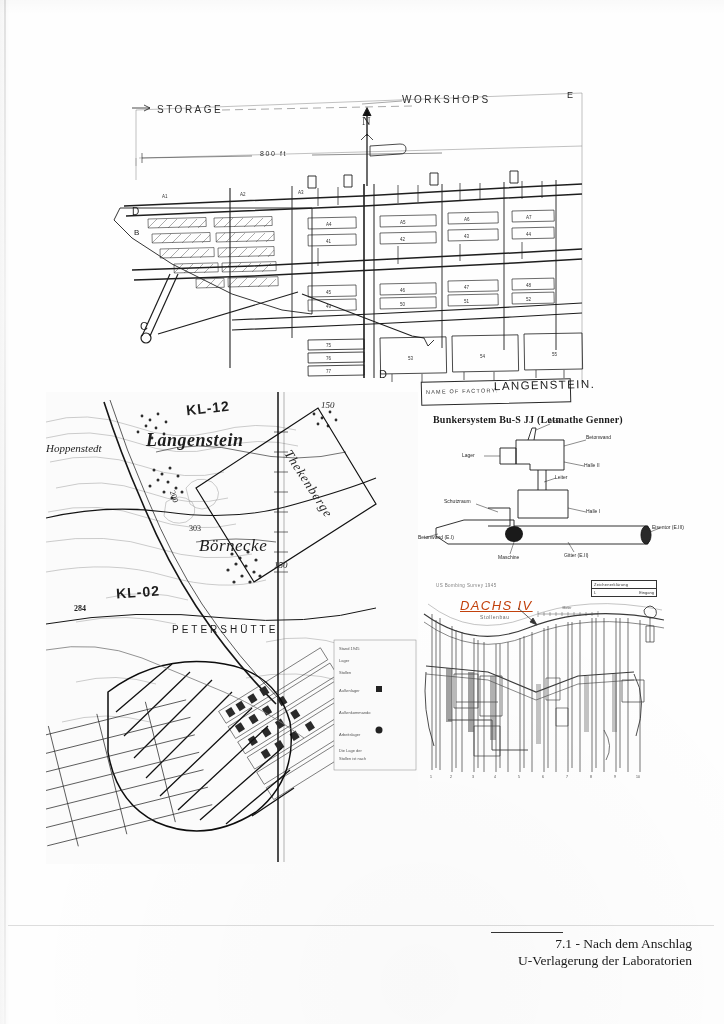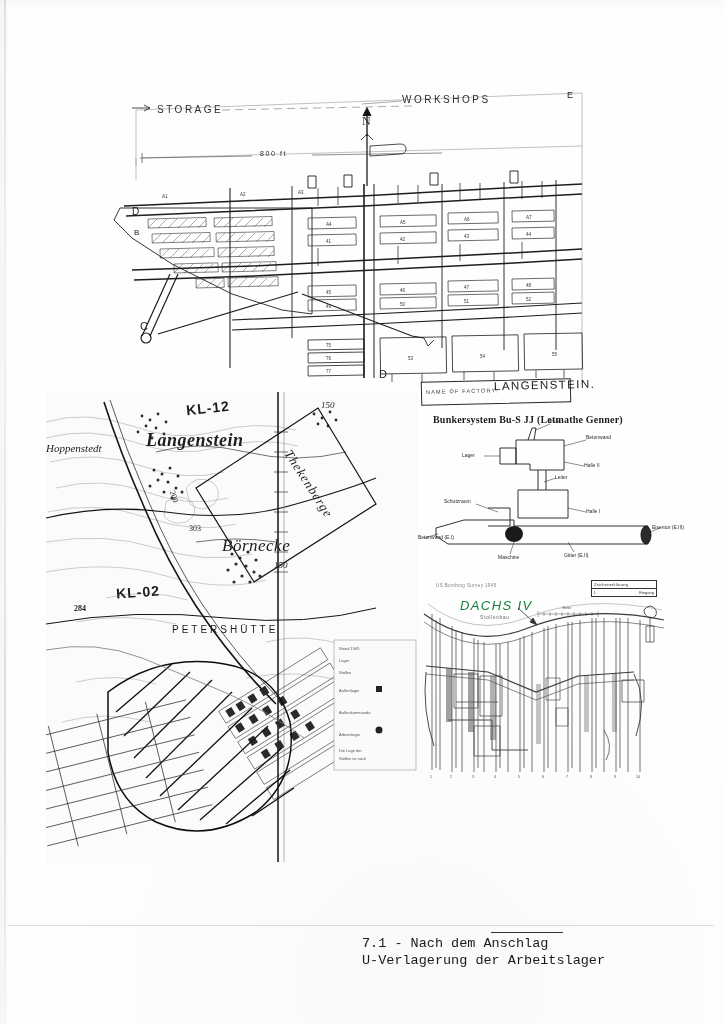--- a/index.html
+++ b/index.html
@@ -91,21 +91,20 @@
     font-size: 18px;
     font-style: italic;
     letter-spacing: 0.5px;
     font-weight: bold;
   }
   .mn-boernecke {
     left: 153px; top: 144px;
     font-size: 17px;
     font-style: italic;
     letter-spacing: 0.5px;
-    margin-left: 23px;
   }
   .mn-thekenberge {
     left: 248px; top: 55px;
     font-size: 13px;
     font-style: italic;
     transform: rotate(57deg);
     transform-origin: left top;
     letter-spacing: 1px;
   }
   .mn-kl12 {
@@ -200,21 +199,22 @@
     width: 252px;
     height: 215px;
   }
   .t-dachs {
     position: absolute;
     left: 42px; top: 18px;
     font-family: "Liberation Sans", sans-serif;
     font-style: italic;
     font-size: 13px;
     letter-spacing: 1.4px;
-    color: #15803d;
+    color: #c2410c;
+    text-decoration: underline;
   }
   .t-dachs-sub {
     position: absolute;
     left: 62px; top: 34px;
     font-family: "Liberation Sans", sans-serif;
     font-size: 5px;
     letter-spacing: 0.6px;
     color: #6a6a6a;
   }
   .t-dachs-src {
@@ -261,22 +261,22 @@
     top: 925px;
     width: 706px;
     height: 1px;
     background: rgba(0,0,0,0.13);
   }
   .caption {
     position: absolute;
     left: 362px;
     top: 932px;
     width: 330px;
-    text-align: left;
-    font-family: Liberation Mono, monospace;
+    text-align: right;
+    font-family: Liberation Serif, serif;
     color: #1a1a1a;
   }
   .caption .cap-rule {
     width: 72px;
     height: 1px;
     background: #333;
     margin: 0 auto 2px auto;
   }
   .caption .cap-line {
     font-size: 13.5px;
@@ -779,15 +779,15 @@
       </g>
     </svg>
 
     <div class="scalebar-wrap">Meter</div>
   </div>
 
   <div class="page-rule"></div>
   <div class="caption">
     <div class="cap-rule"></div>
     <div class="cap-line">7.1 - Nach dem Anschlag</div>
-    <div class="cap-line">U-Verlagerung der Arbeitslager</div>
+    <div class="cap-line">U-Verlagerung der Laboratorien</div>
   </div>
 </div>
 
 </body></html>

